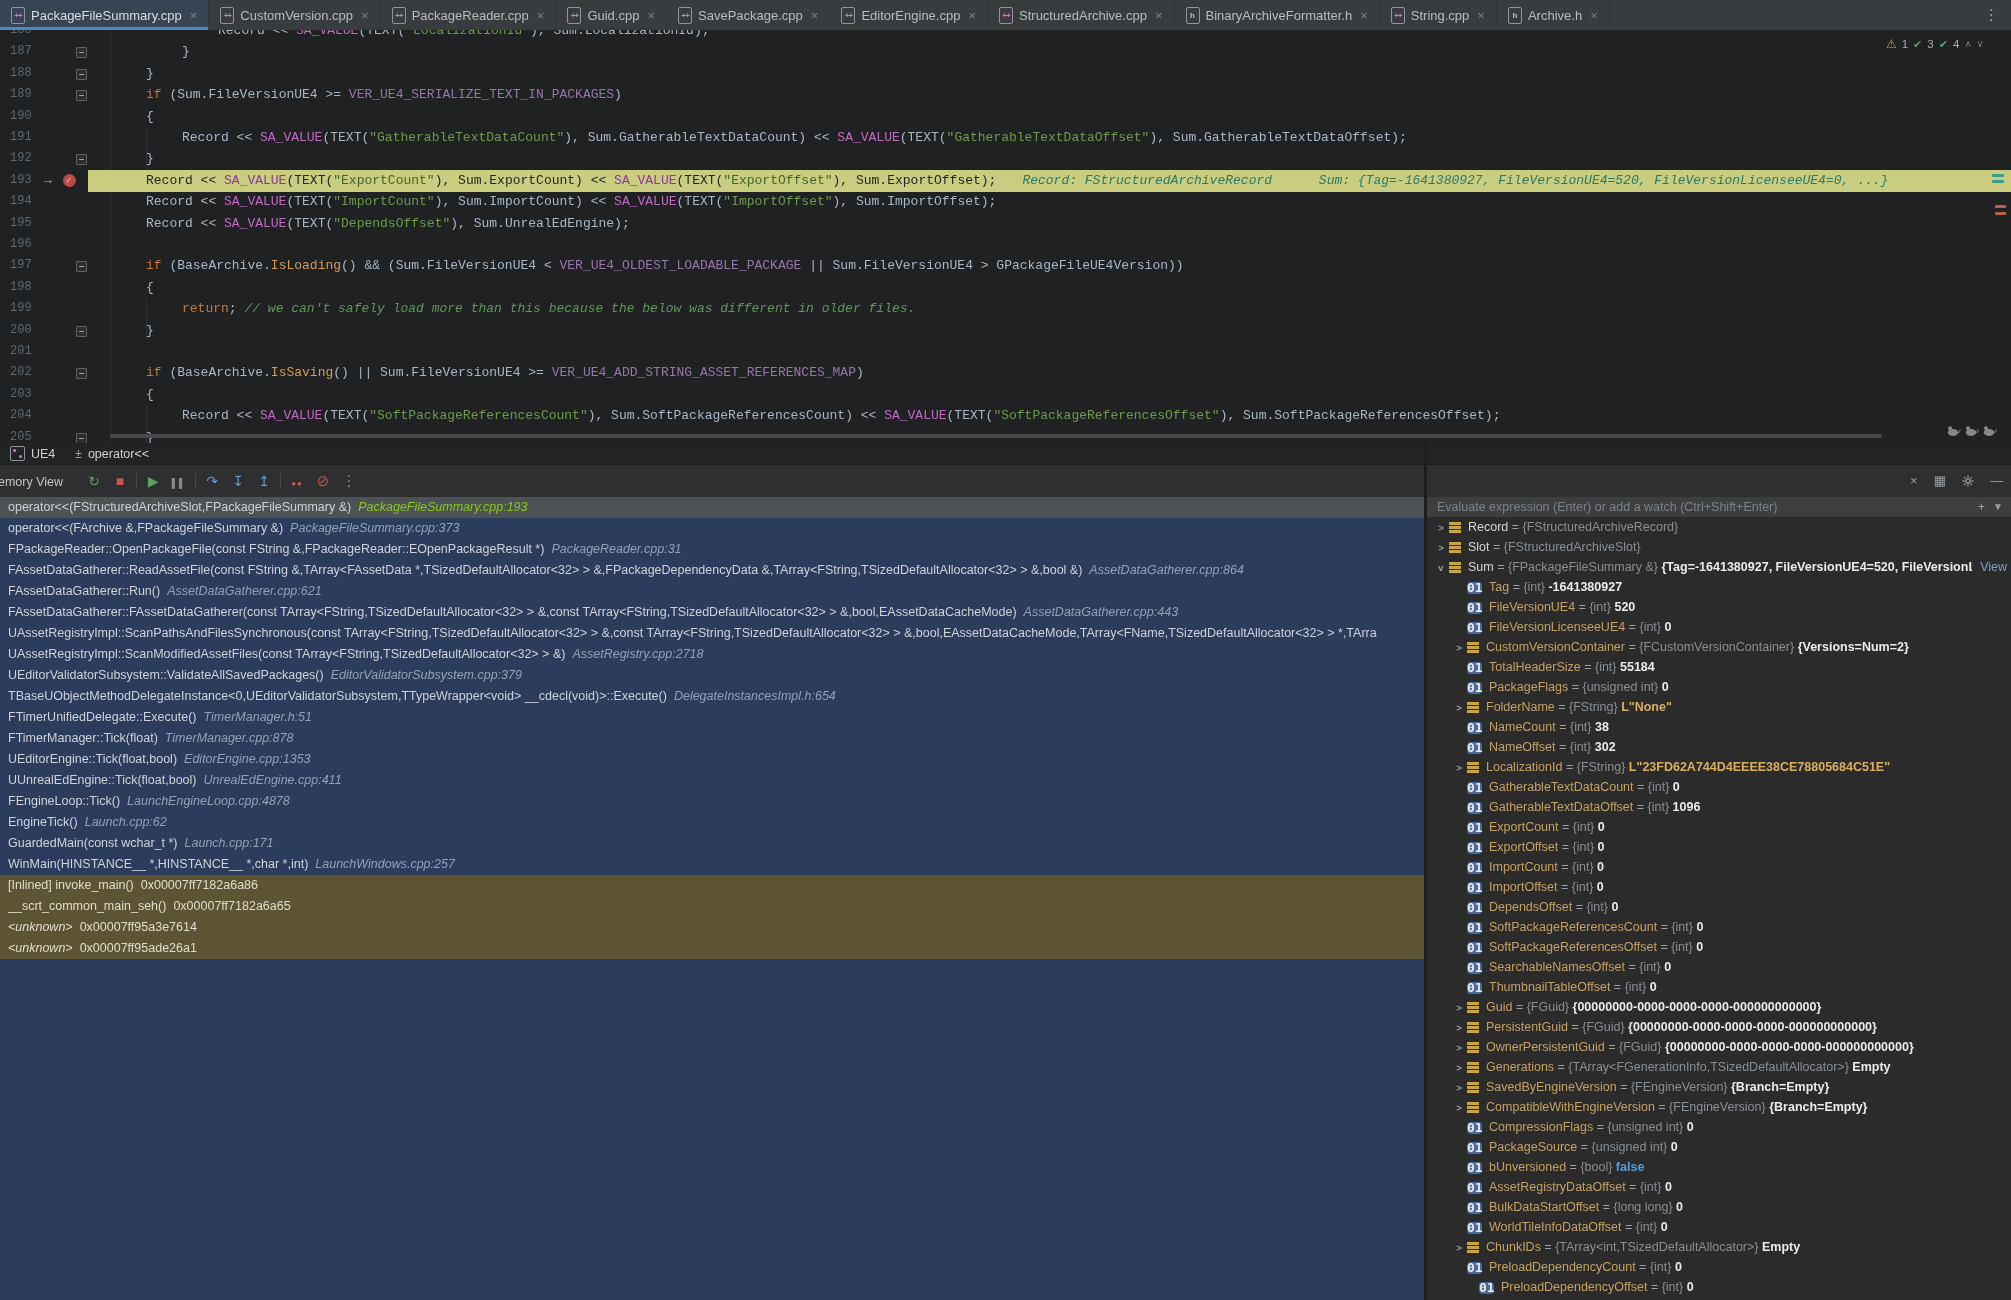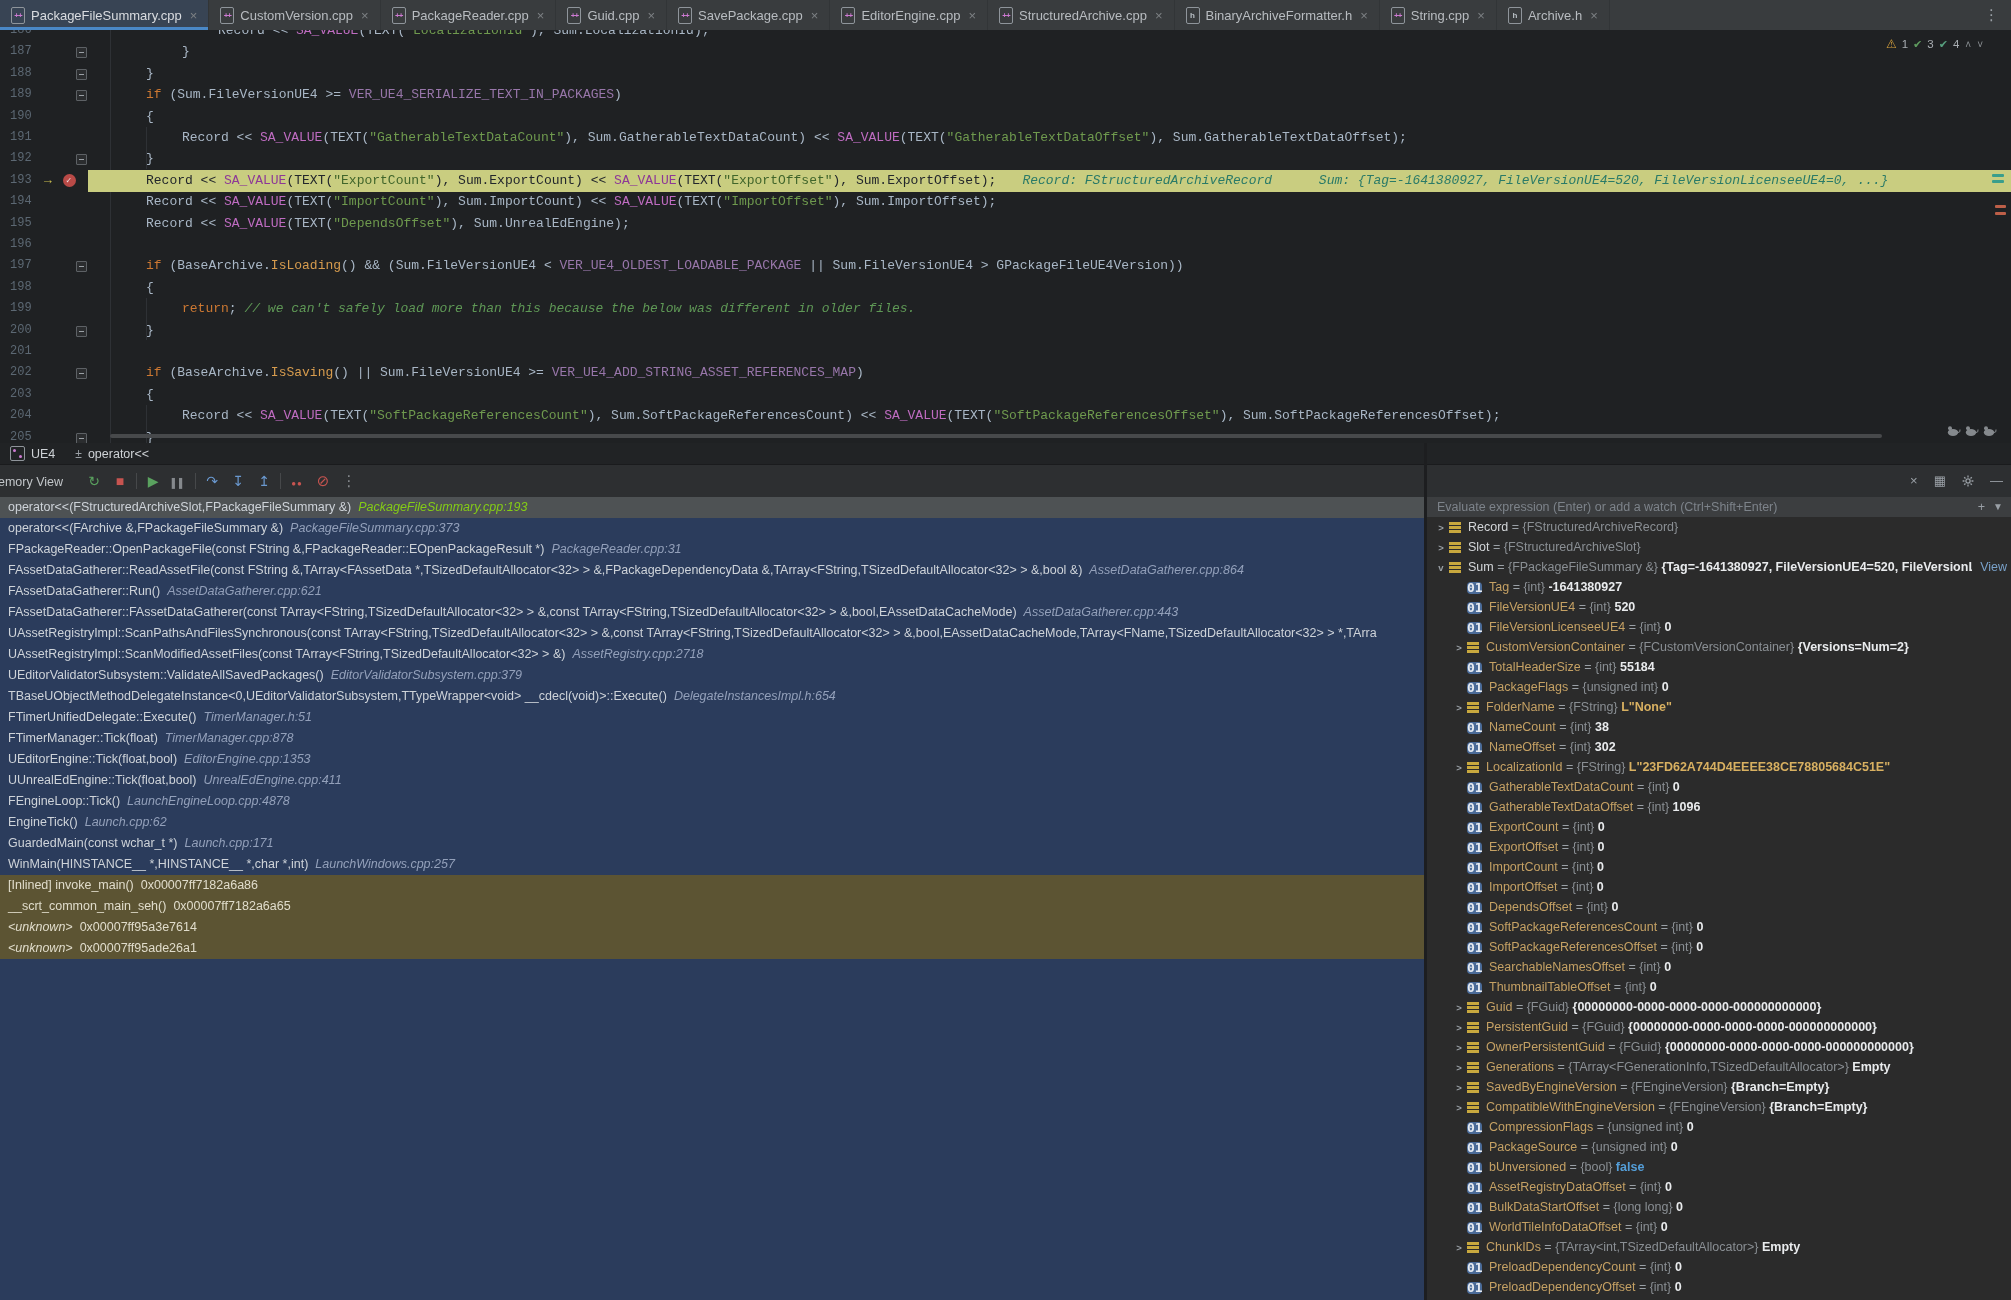--- a/index.html
+++ b/index.html
@@ -316,15 +316,15 @@
       <div class="vrow" style="padding-left: 24px;"><span class="varrow">&gt;</span><span class="vicon obj"></span><span class="vname fld">SavedByEngineVersion</span><span class="veq"> = </span><span class="vtype">{FEngineVersion}</span><span class="vval comp"> {Branch=Empty}</span></div>
       <div class="vrow" style="padding-left: 24px;"><span class="varrow">&gt;</span><span class="vicon obj"></span><span class="vname fld">CompatibleWithEngineVersion</span><span class="veq"> = </span><span class="vtype">{FEngineVersion}</span><span class="vval comp"> {Branch=Empty}</span></div>
       <div class="vrow" style="padding-left: 24px;"><span class="varrow"></span><span class="vicon prim">01</span><span class="vname fld">CompressionFlags</span><span class="veq"> = </span><span class="vtype">{unsigned int}</span><span class="vval num"> 0</span></div>
       <div class="vrow" style="padding-left: 24px;"><span class="varrow"></span><span class="vicon prim">01</span><span class="vname fld">PackageSource</span><span class="veq"> = </span><span class="vtype">{unsigned int}</span><span class="vval num"> 0</span></div>
       <div class="vrow" style="padding-left: 24px;"><span class="varrow"></span><span class="vicon prim">01</span><span class="vname fld">bUnversioned</span><span class="veq"> = </span><span class="vtype">{bool}</span><span class="vval bool"> false</span></div>
       <div class="vrow" style="padding-left: 24px;"><span class="varrow"></span><span class="vicon prim">01</span><span class="vname fld">AssetRegistryDataOffset</span><span class="veq"> = </span><span class="vtype">{int}</span><span class="vval num"> 0</span></div>
       <div class="vrow" style="padding-left: 24px;"><span class="varrow"></span><span class="vicon prim">01</span><span class="vname fld">BulkDataStartOffset</span><span class="veq"> = </span><span class="vtype">{long long}</span><span class="vval num"> 0</span></div>
       <div class="vrow" style="padding-left: 24px;"><span class="varrow"></span><span class="vicon prim">01</span><span class="vname fld">WorldTileInfoDataOffset</span><span class="veq"> = </span><span class="vtype">{int}</span><span class="vval num"> 0</span></div>
       <div class="vrow" style="padding-left: 24px;"><span class="varrow">&gt;</span><span class="vicon obj"></span><span class="vname fld">ChunkIDs</span><span class="veq"> = </span><span class="vtype">{TArray&lt;int,TSizedDefaultAllocator&gt;}</span><span class="vval comp"> Empty</span></div>
       <div class="vrow" style="padding-left: 24px;"><span class="varrow"></span><span class="vicon prim">01</span><span class="vname fld">PreloadDependencyCount</span><span class="veq"> = </span><span class="vtype">{int}</span><span class="vval num"> 0</span></div>
-      <div class="vrow" style="padding-left: 24px;"><span class="varrow"></span><span class="vicon prim">01</span><span class="vname fld">PreloadDependencyOffset</span><span class="veq"> = </span><span class="vtype">{int}</span><span class="vval num"> 0</span></div>
+      <div class="vrow" style="padding-left: 36px;"><span class="varrow"></span><span class="vicon prim">01</span><span class="vname fld">PreloadDependencyOffset</span><span class="veq"> = </span><span class="vtype">{int}</span><span class="vval num"> 0</span></div>
     </div>
 </div>
 
 </body></html>

